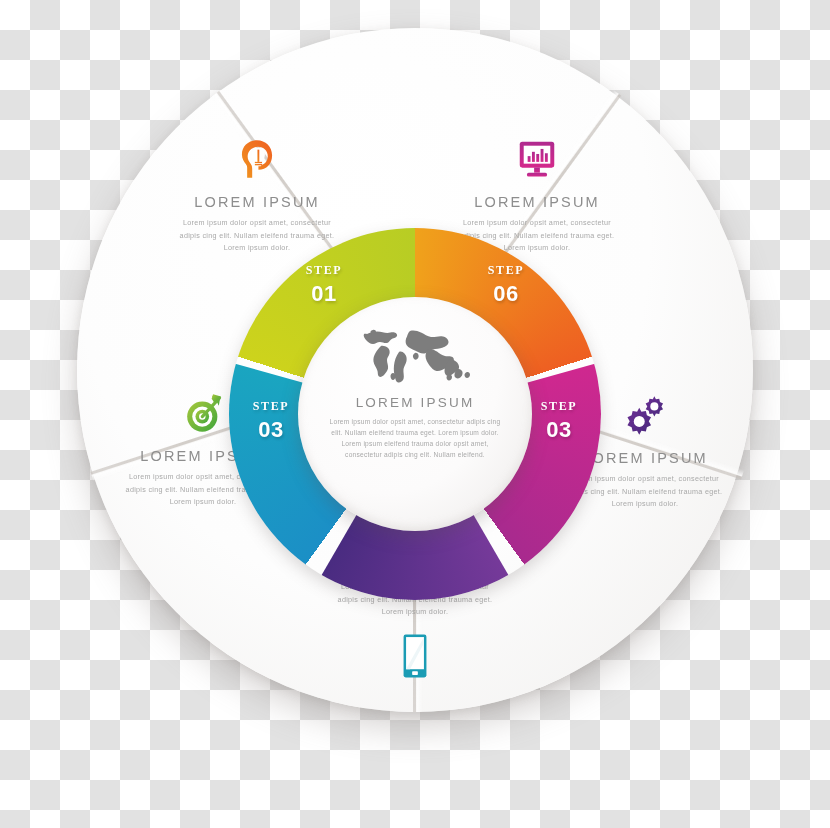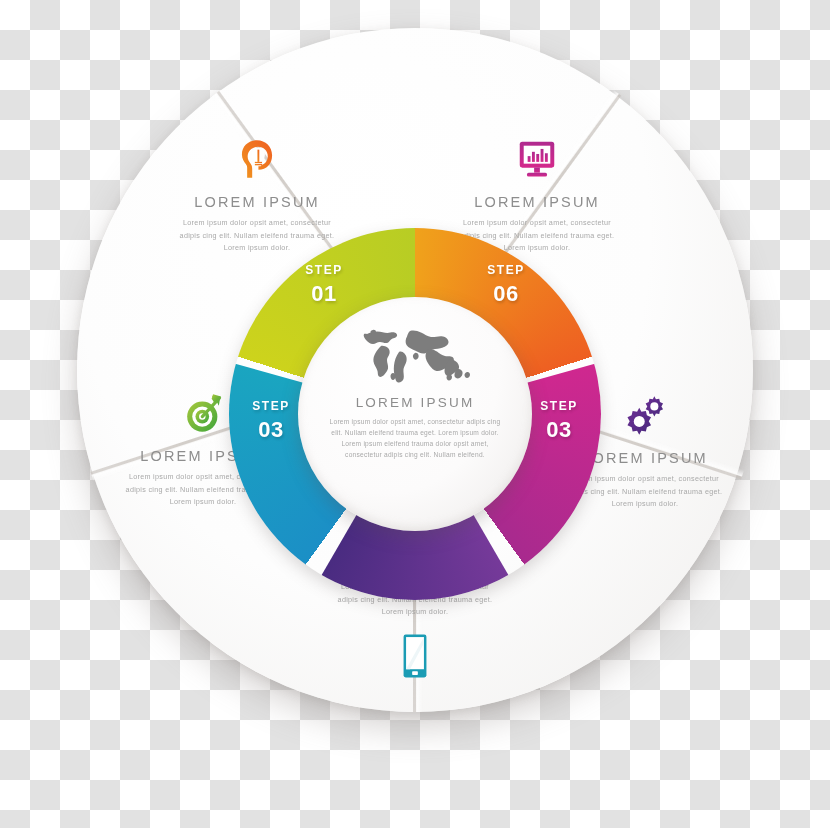--- a/index.html
+++ b/index.html
@@ -131,20 +131,21 @@
     color: #ffffff;
     text-align: center;
     text-shadow: 1px 2px 3px rgba(0,0,0,0.18);
     width: 70px;
   }
   .step-word {
     font-size: 12px;
     font-weight: 700;
     letter-spacing: 1.6px;
     line-height: 13px;
+    font-family: Liberation Serif, serif;
   }
   .step-num {
     font-size: 22px;
     font-weight: 700;
     line-height: 34px;
     letter-spacing: 0.5px;
   }
 
   
   .petal {

